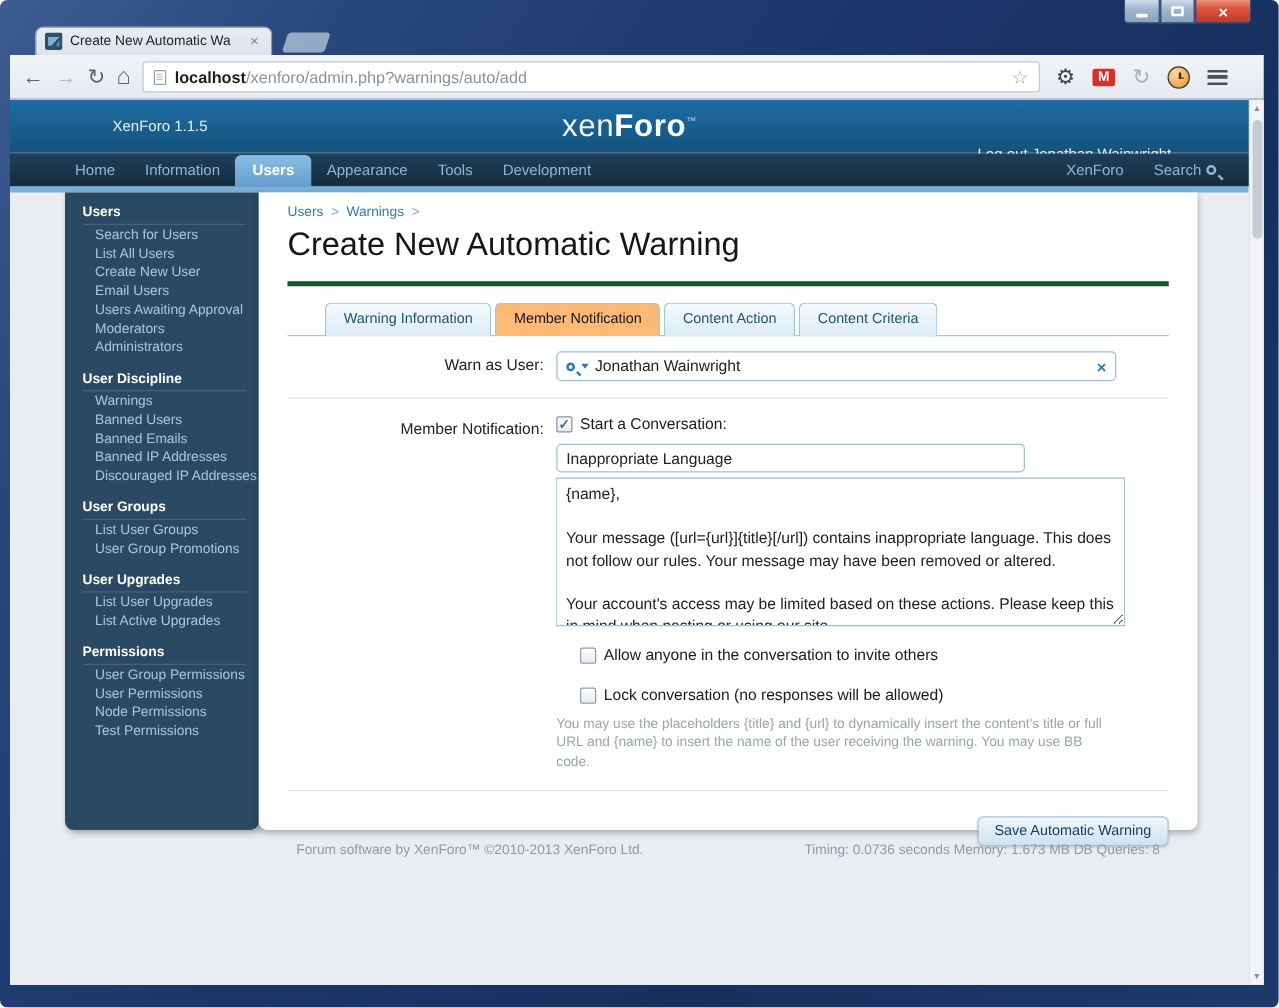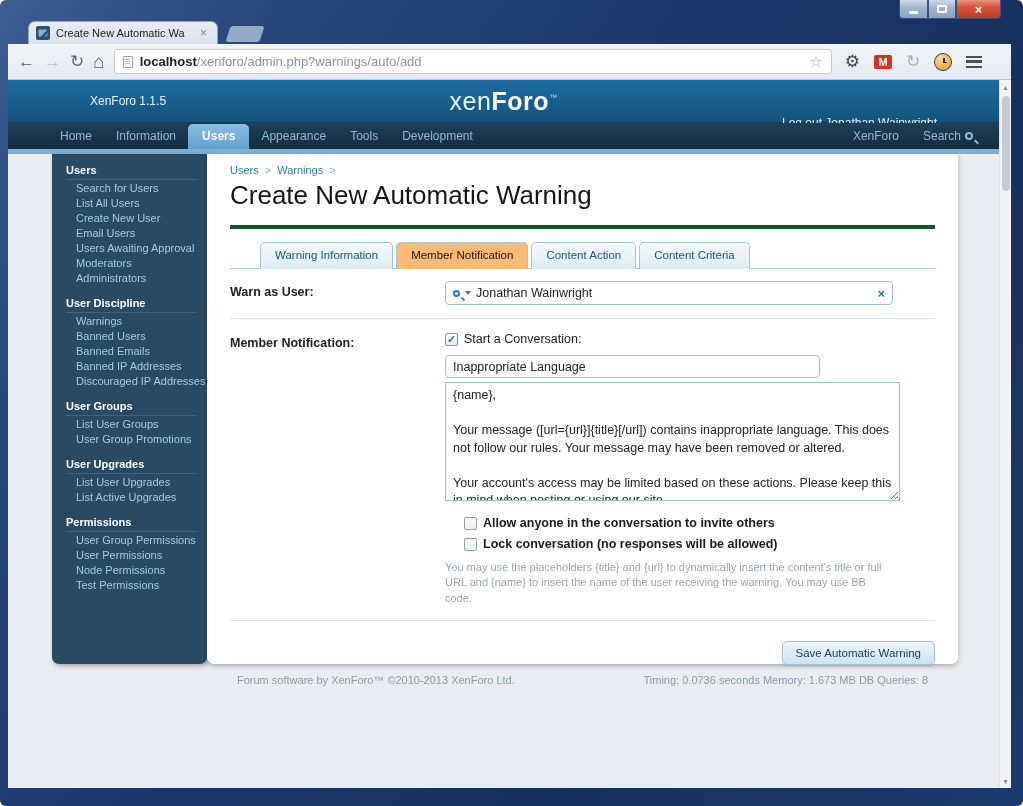--- a/index.html
+++ b/index.html
@@ -131,21 +131,21 @@
     font-size:11.5px; color:#1a5478; padding:6px 14px 0;
     border:1px solid #9fc7de; border-bottom:none; border-radius:5px 5px 0 0;
     background:linear-gradient(#f5fafd,#ddebf5);
     margin-right:3px; cursor:pointer; height:27px;
   }
   .tab.active { background:#fdba74; color:#141414; position:relative; }
   .tab.active::after { content:""; position:absolute; left:0; right:0; bottom:-1px; height:1px; background:#fff; }
 
   .form-area { padding-top:12px; }
   .form-row { display:flex; align-items:flex-start; }
-  .f-label { width:215px; text-align:left; padding:4px 10px 0 0; font-size:12.5px; color:#222; flex:0 0 auto;font-weight:bold; }
+  .f-label { width:215px; text-align:right; padding:4px 10px 0 0; font-size:12.5px; color:#222; flex:0 0 auto; }
   .f-ctrl { flex:1; min-width:0; }
 
   .combo {
     width:448px; height:24px; border:1px solid #9cc0d8; border-radius:4px; background:#fff;
     display:flex; align-items:center; padding:0 7px; gap:5px;
   }
   .mag-blue { display:inline-block; width:7px; height:7px; border:2px solid #2b7abd; border-radius:50%; position:relative; flex:0 0 auto; }
   .mag-blue::after { content:""; position:absolute; left:6px; top:6px; width:4px; height:2px; background:#2b7abd; transform:rotate(45deg); }
   .caret-down { width:0; height:0; border-left:3.5px solid transparent; border-right:3.5px solid transparent; border-top:4px solid #2b7abd; flex:0 0 auto; }
   .combo-text { font-size:12.5px; color:#222; flex:1; }
@@ -161,21 +161,21 @@
   .text-input {
     width:375px; height:23px; border:1px solid #9cc0d8; border-radius:4px;
     font-size:12.5px; color:#222; padding:0 7px; margin-top:9px;
     font-family:"Liberation Sans", sans-serif; outline:none;
   }
   .msg-area {
     width:455px; height:119px; border:1px solid #9cc0d8; border-radius:0;
     font-size:12.5px; color:#222; padding:4px 7px; margin-top:4px;
     font-family:"Liberation Sans", sans-serif; line-height:1.4; resize:both; outline:none;
   }
-  .sub-checks { margin-top:11px; margin-left:19px; display:flex; flex-direction:column; gap:7px;font-weight:bold; }
+  .sub-checks { margin-top:11px; margin-left:19px; display:flex; flex-direction:column; gap:18px; }
   .help-text { margin-top:9px; font-size:11px; color:#98a5ae; width:450px; line-height:1.4; }
 
   .btn-row { border-top:1px solid #dde4ea; margin-top:14px; padding-top:20px;text-align:right; }
   .save-btn {
     margin-left:213px; display:inline-block;
     font-size:11.5px; color:#16405e; font-family:"Liberation Sans", sans-serif;
     background:linear-gradient(#eef6fb,#cfe2f0);
     border:1px solid #a4c2d6; border-radius:5px;
     padding:5px 13px; cursor:pointer; box-shadow:0 1px 2px rgba(0,0,0,.15);
   }

